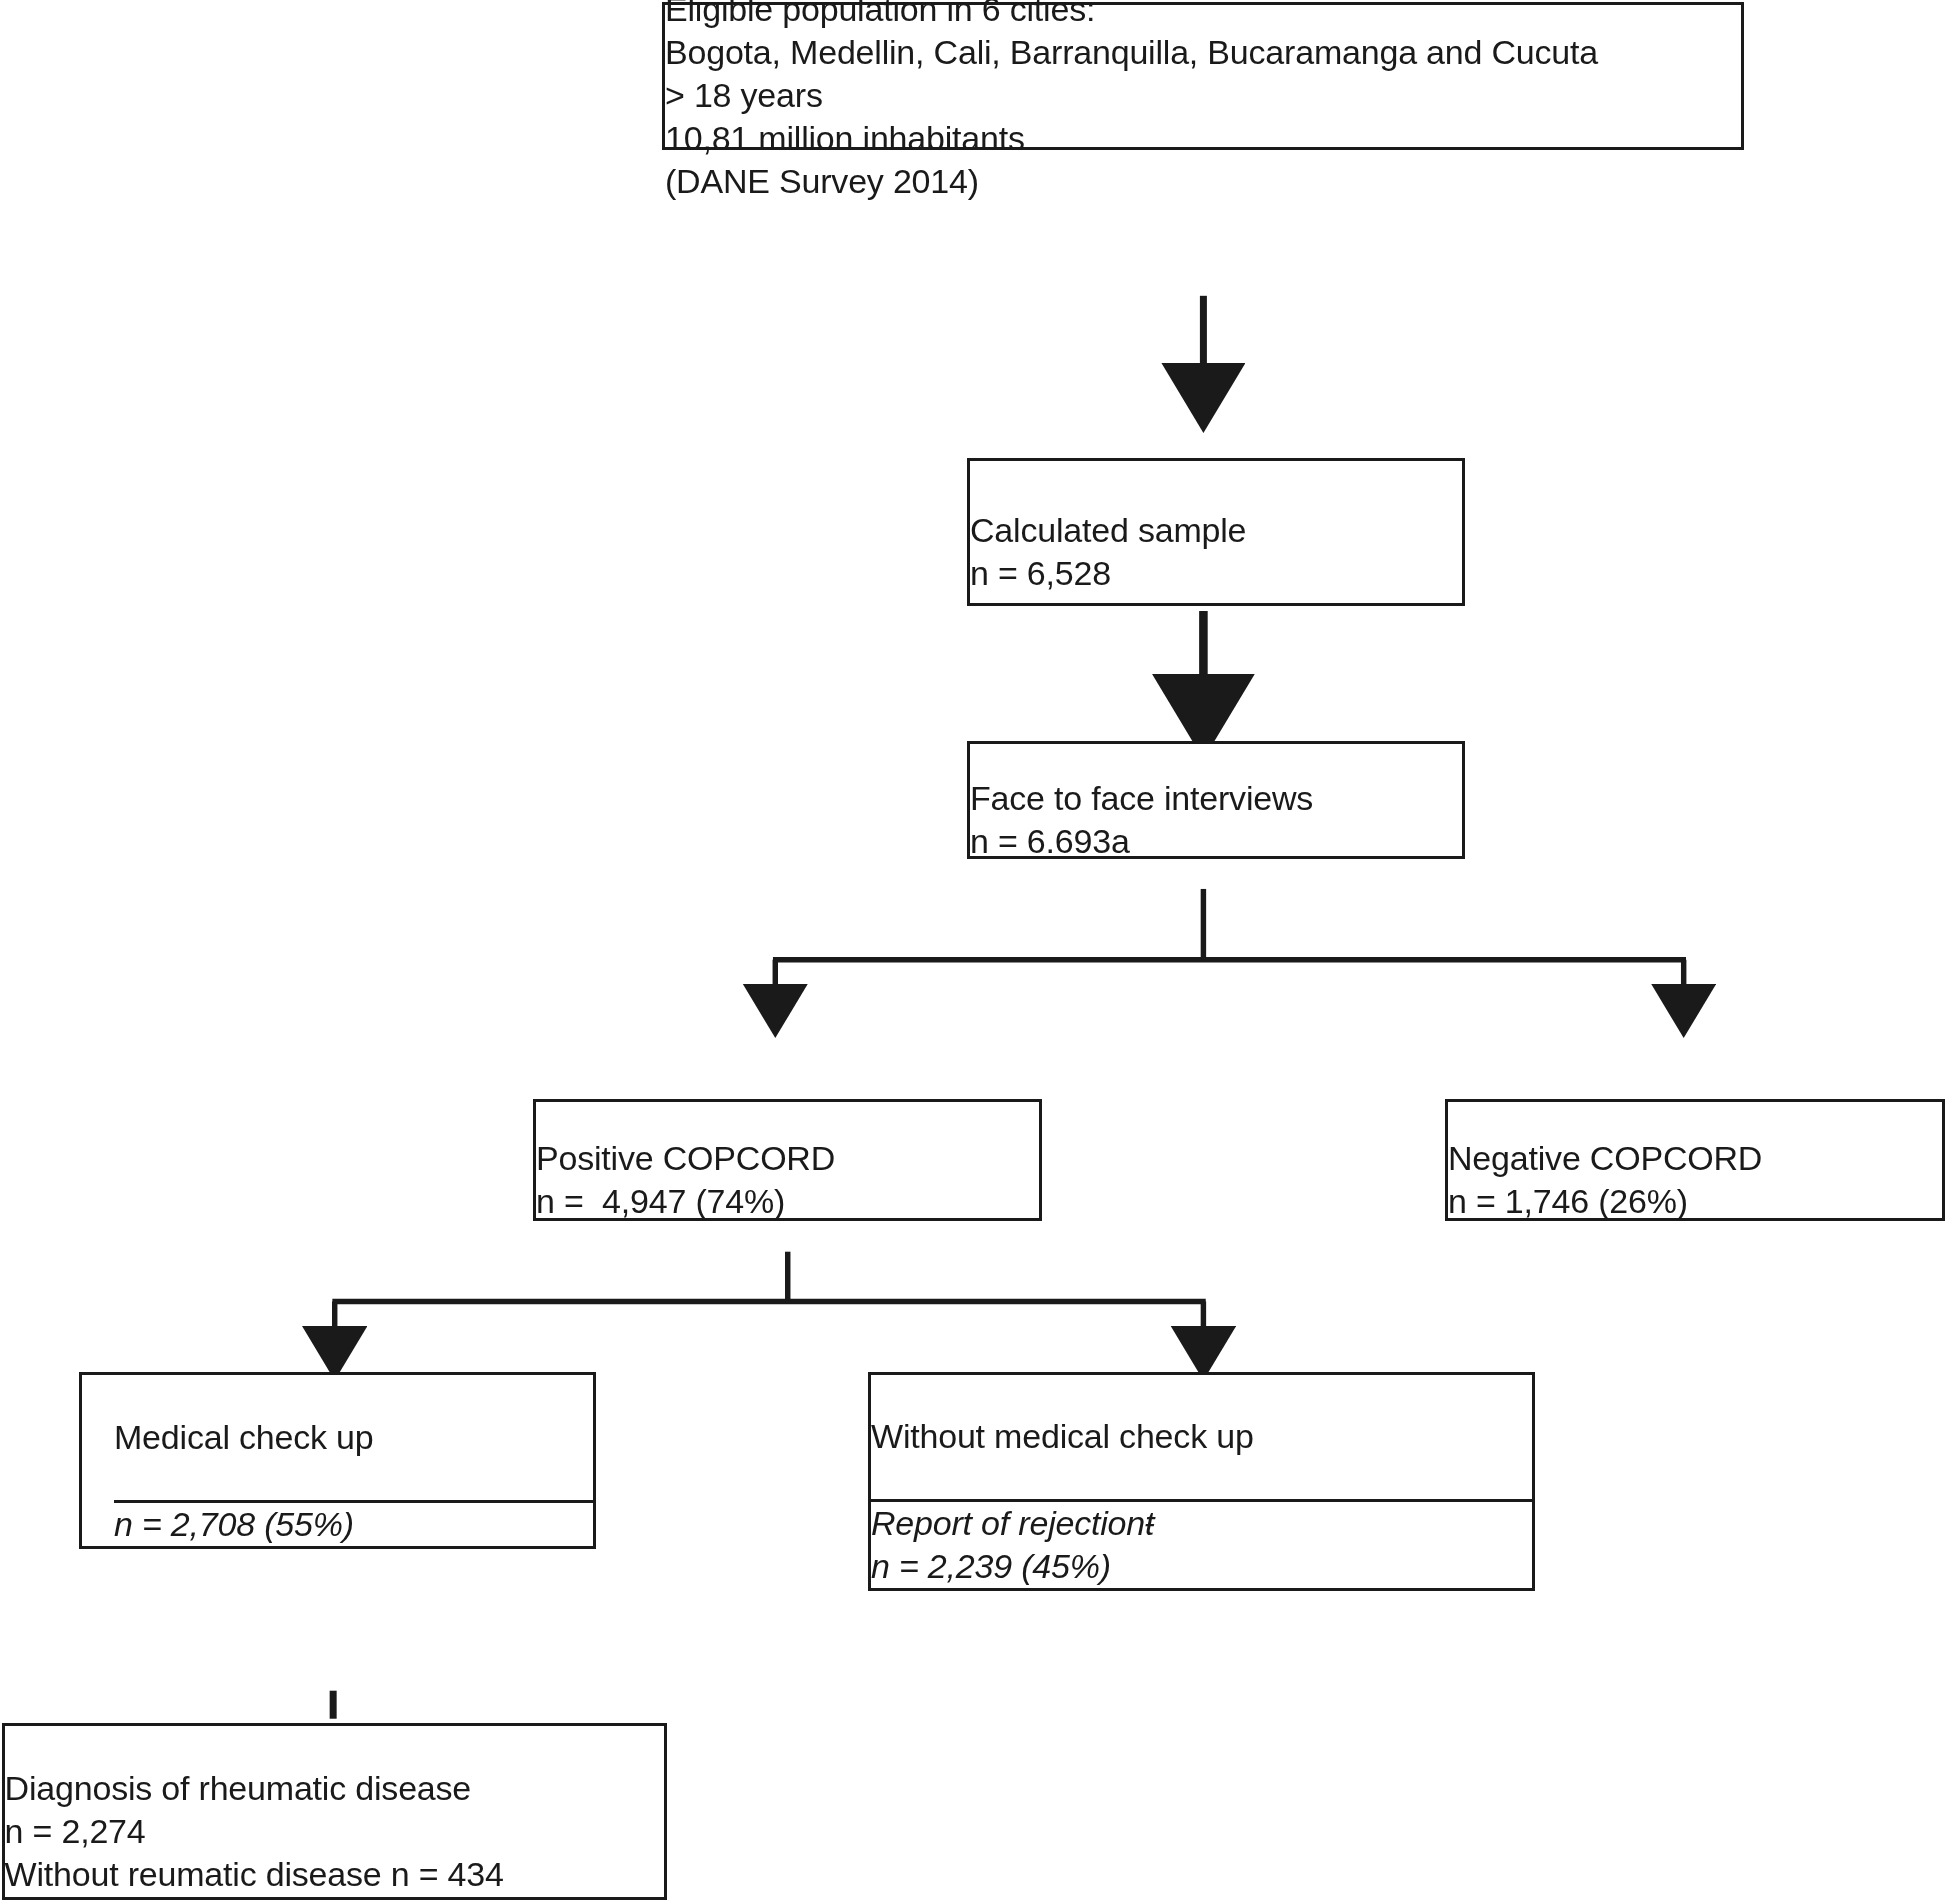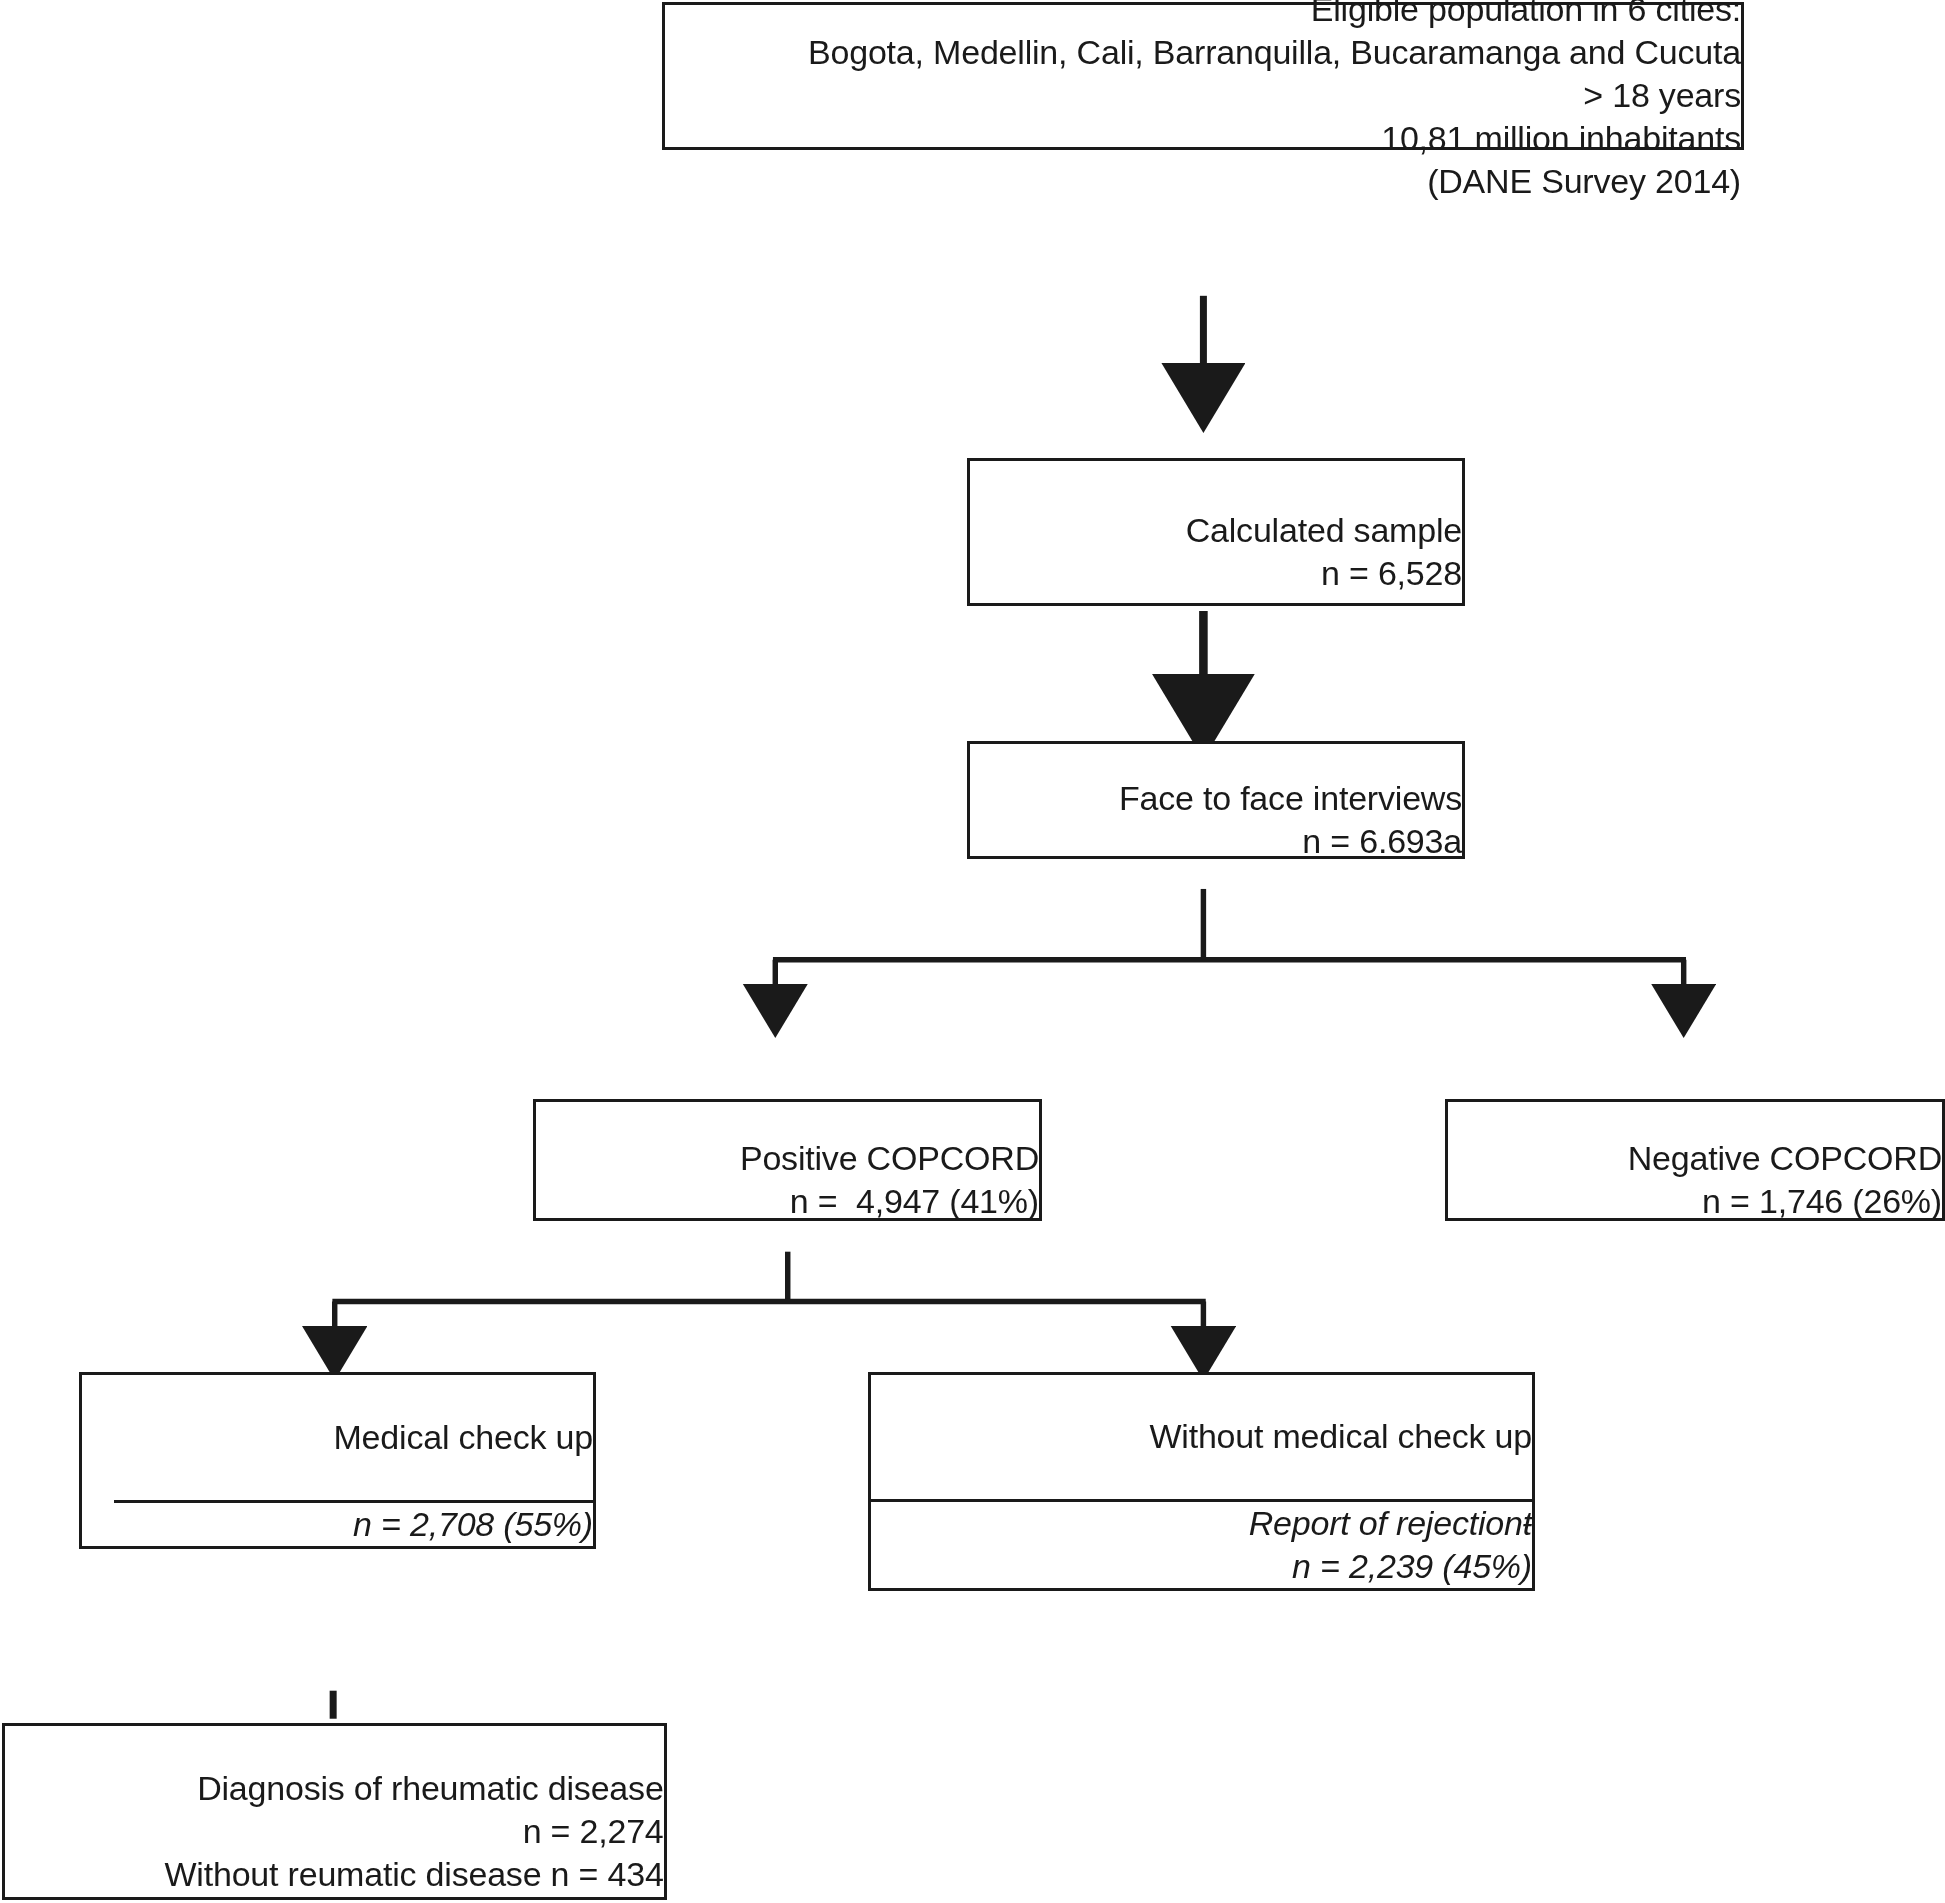--- a/index.html
+++ b/index.html
@@ -34,21 +34,21 @@
     flex-direction: column;
     justify-content: center;
     align-items: center;
   }
   .node-cell {
     width: 100%;
     box-sizing: border-box;
     display: flex;
     flex-direction: column;
     justify-content: center;
-    align-items: flex-end;
+    align-items: flex-start;
     text-align: center;
     margin-top: 40px;
   }
   .node-cell + .node-cell {
     border-top: 3.9px solid #1a1a1a;
     font-style: italic;
   }
   .node-line {
     display: block;
     text-align: center;
@@ -118,21 +118,21 @@
   <div class="node-box" style="left:967px; top:741px; width:498px; height:118px;">
     <div class="node-cell" style="height:100%;">
       <span class="node-line">Face to face interviews</span>
       <span class="node-line">n = 6.693a</span>
     </div>
   </div>
 
   <div class="node-box" style="left:533px; top:1099px; width:509px; height:122px;">
     <div class="node-cell" style="height:100%;">
       <span class="node-line">Positive COPCORD</span>
-      <span class="node-line">n =  4,947 (41%)</span>
+      <span class="node-line">n =  4,947 (74%)</span>
     </div>
   </div>
 
   <div class="node-box" style="left:1445px; top:1099px; width:500px; height:122px;">
     <div class="node-cell" style="height:100%;">
       <span class="node-line">Negative COPCORD</span>
       <span class="node-line">n = 1,746 (26%)</span>
     </div>
   </div>
 

